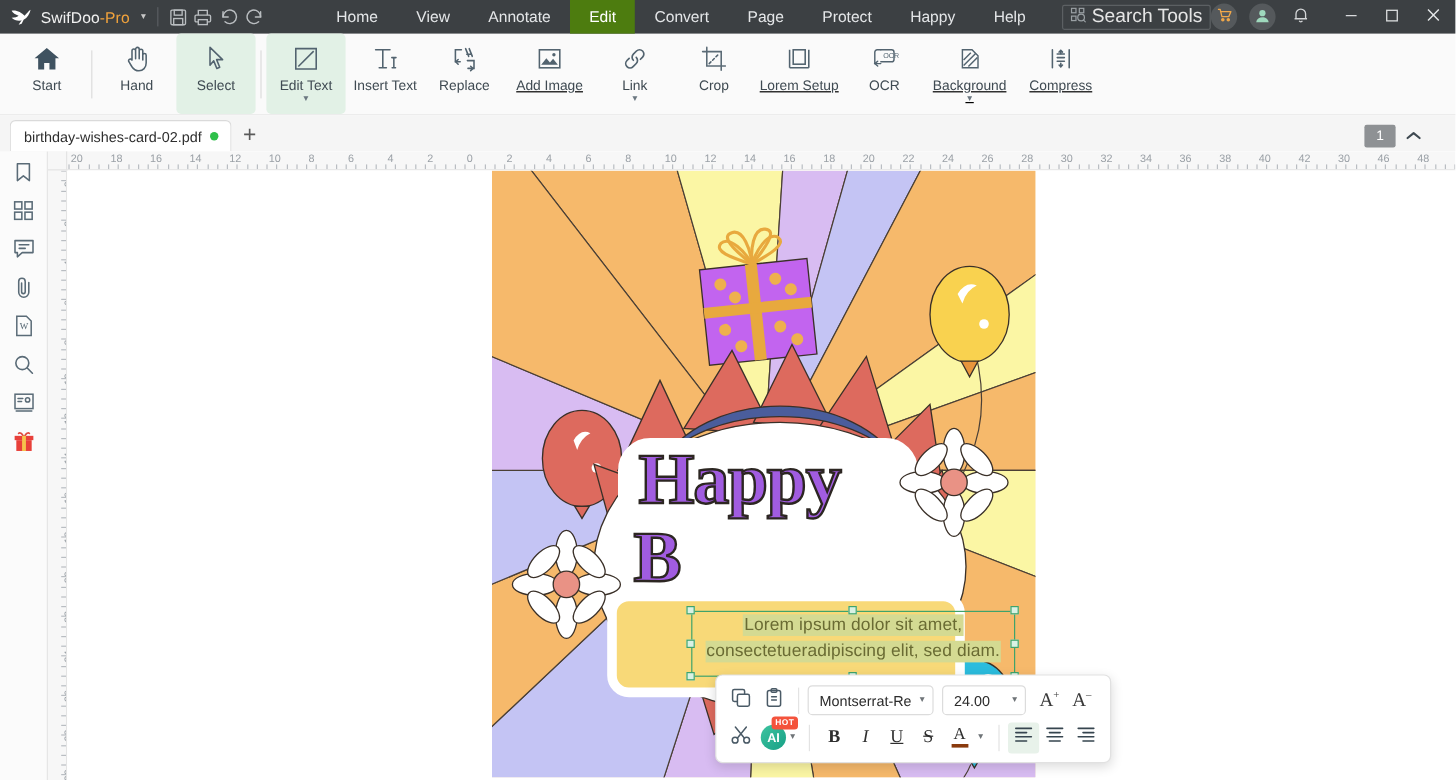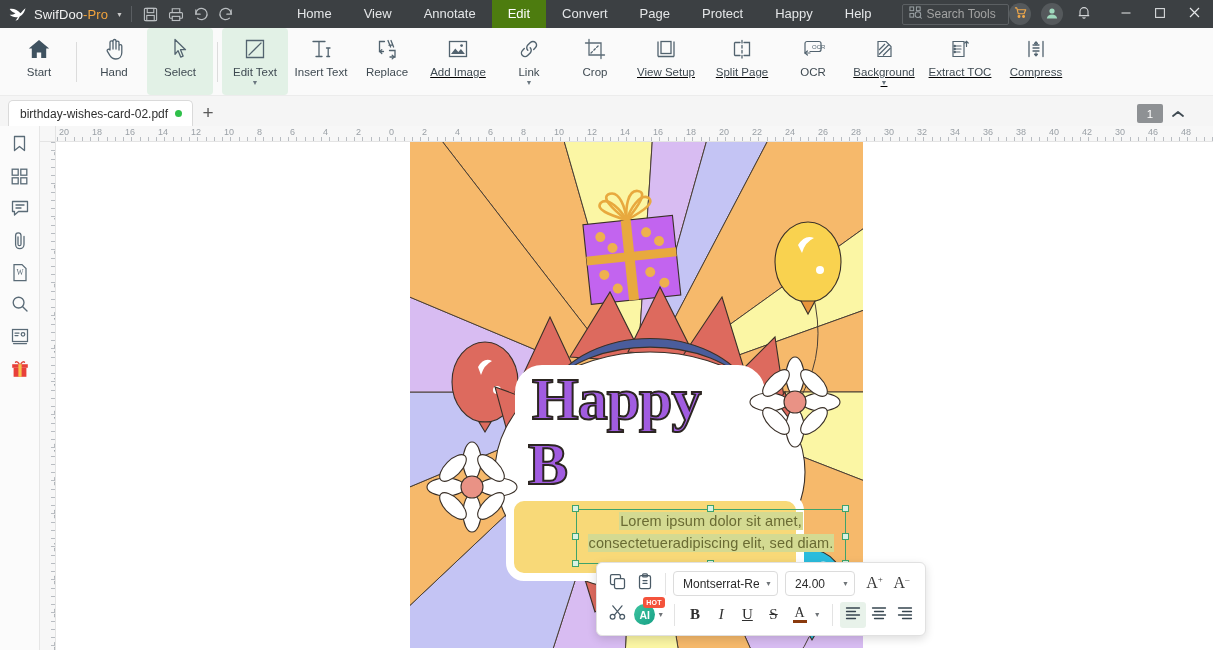--- a/index.html
+++ b/index.html
@@ -28,21 +28,21 @@
   .menu { display: flex; align-items: center; margin-left: 42px; height: 28px; }
   .menu-item {
     padding: 0 16px; height: 28px; line-height: 28px; font-size: 13px; color: #e4e6e8;
     white-space: nowrap;
   }
   .menu-item.active { background: #4d7c0f; color: #fff; }
   .search-box {
     margin-left: 14px; height: 21px; width: 125px; border: 1px solid #5c6063;
     border-radius: 2px; display: flex; align-items: center; gap: 5px; padding: 0 6px;
   }
-  .search-box .ph { font-size: 12px; color: #a3a3a3; white-space: nowrap; }
+  .search-box .ph { font-size: 16px; color: #e5e5e5; white-space: nowrap; }
   .titlebar-right { margin-left: auto; display: flex; align-items: center; padding-right: 2px; }
   .circ-btn {
     width: 22px; height: 22px; border-radius: 50%; background: #55595c;
     display: flex; align-items: center; justify-content: center; margin-right: 10px;
   }
   .bell-btn { width: 22px; height: 22px; display: flex; align-items: center; justify-content: center; margin-right: 14px; }
   .win-btn { width: 34px; height: 28px; display: flex; align-items: center; justify-content: center; }
 
   
   .ribbon {
@@ -380,33 +380,23 @@
     <span class="rib-lbl">Crop</span>
   </div>
 
   <div class="rib-btn w-wide">
     <span class="rib-ico">
       <svg width="24" height="23" viewBox="0 0 24 23" fill="none" stroke="#52636f" stroke-width="1.3">
         <path d="M4 3.5v15M20 3.5v15M4 18.5h16"></path>
         <rect x="7" y="3.5" width="10" height="12"></rect>
       </svg>
     </span>
-    <span class="rib-lbl">View Setup</span>
-  </div>
-
-  <div class="rib-btn w-wide">
-    <span class="rib-ico">
-      <svg width="24" height="23" viewBox="0 0 24 23" fill="none" stroke="#52636f" stroke-width="1.3" stroke-linecap="round">
-        <path d="M5 4.5h5M4.5 5v12M5 17.5h5"></path>
-        <path d="M14 4.5h5.5v13H14"></path>
-        <path d="M12 2.5v18" stroke-dasharray="2.5 2.5"></path>
-      </svg>
-    </span>
-    <span class="rib-lbl">Split Page</span>
-  </div>
+    <span class="rib-lbl">Lorem Setup</span>
+  </div>
+
 
 
   <div class="rib-btn">
     <span class="rib-ico">
       <svg width="24" height="23" viewBox="0 0 24 23" fill="none" stroke="#52636f" stroke-width="1.2" stroke-linecap="round">
         <path d="M9 3.5h9a2 2 0 0 1 2 2v6a2 2 0 0 1-2 2H9"></path>
         <text x="11" y="10.5" font-size="6" fill="#52636f" stroke="none" font-family="sans-serif">OCR</text>
         <path d="M9 3.5H6a2 2 0 0 0-2 2v9.5h5"></path>
         <path d="M6.4 13l-2.4 2 2.4 2"></path>
       </svg>
@@ -418,33 +408,20 @@
     <span class="rib-ico">
       <svg width="24" height="23" viewBox="0 0 24 23" fill="none" stroke="#52636f" stroke-width="1.2">
         <path d="M6 3.5h8l5 5v10H6z"></path>
         <path d="M7 12l6-6M7 16.5l10-10M11 17.5l7.5-7.5"></path>
       </svg>
     </span>
     <span class="rib-lbl">Background</span>
     <span class="rib-caret">▼</span>
   </div>
 
-  <div class="rib-btn w-wide">
-    <span class="rib-ico">
-      <svg width="24" height="23" viewBox="0 0 24 23" fill="none" stroke="#52636f" stroke-width="1.2" stroke-linecap="round">
-        <path d="M5 3.5h11v15H5z"></path>
-        <path d="M8 8h5M8 11h5M8 14h4"></path>
-        <circle cx="6.7" cy="8" r=".7" fill="#52636f"></circle>
-          <circle cx="6.7" cy="11" r=".7" fill="#52636f"></circle>
-          <circle cx="6.7" cy="14" r=".7" fill="#52636f"></circle>
-        <path d="M18.5 8.5V3.5M16.8 5l1.7-1.6L20.2 5"></path>
-      </svg>
-    </span>
-    <span class="rib-lbl">Extract TOC</span>
-  </div>
 
   <div class="rib-btn w-wide">
     <span class="rib-ico">
       <svg width="24" height="23" viewBox="0 0 24 23" fill="none" stroke="#52636f" stroke-width="1.3" stroke-linecap="round">
         <path d="M5 3.5v15M19 3.5v15"></path>
         <path d="M9 7h6M9 10h6M9 13h6"></path>
         <path d="M12 3.8v3M10.6 5.4L12 3.9l1.4 1.5"></path>
         <path d="M12 17.8v-3M10.6 16.2L12 17.7l1.4-1.5"></path>
       </svg>
     </span>

